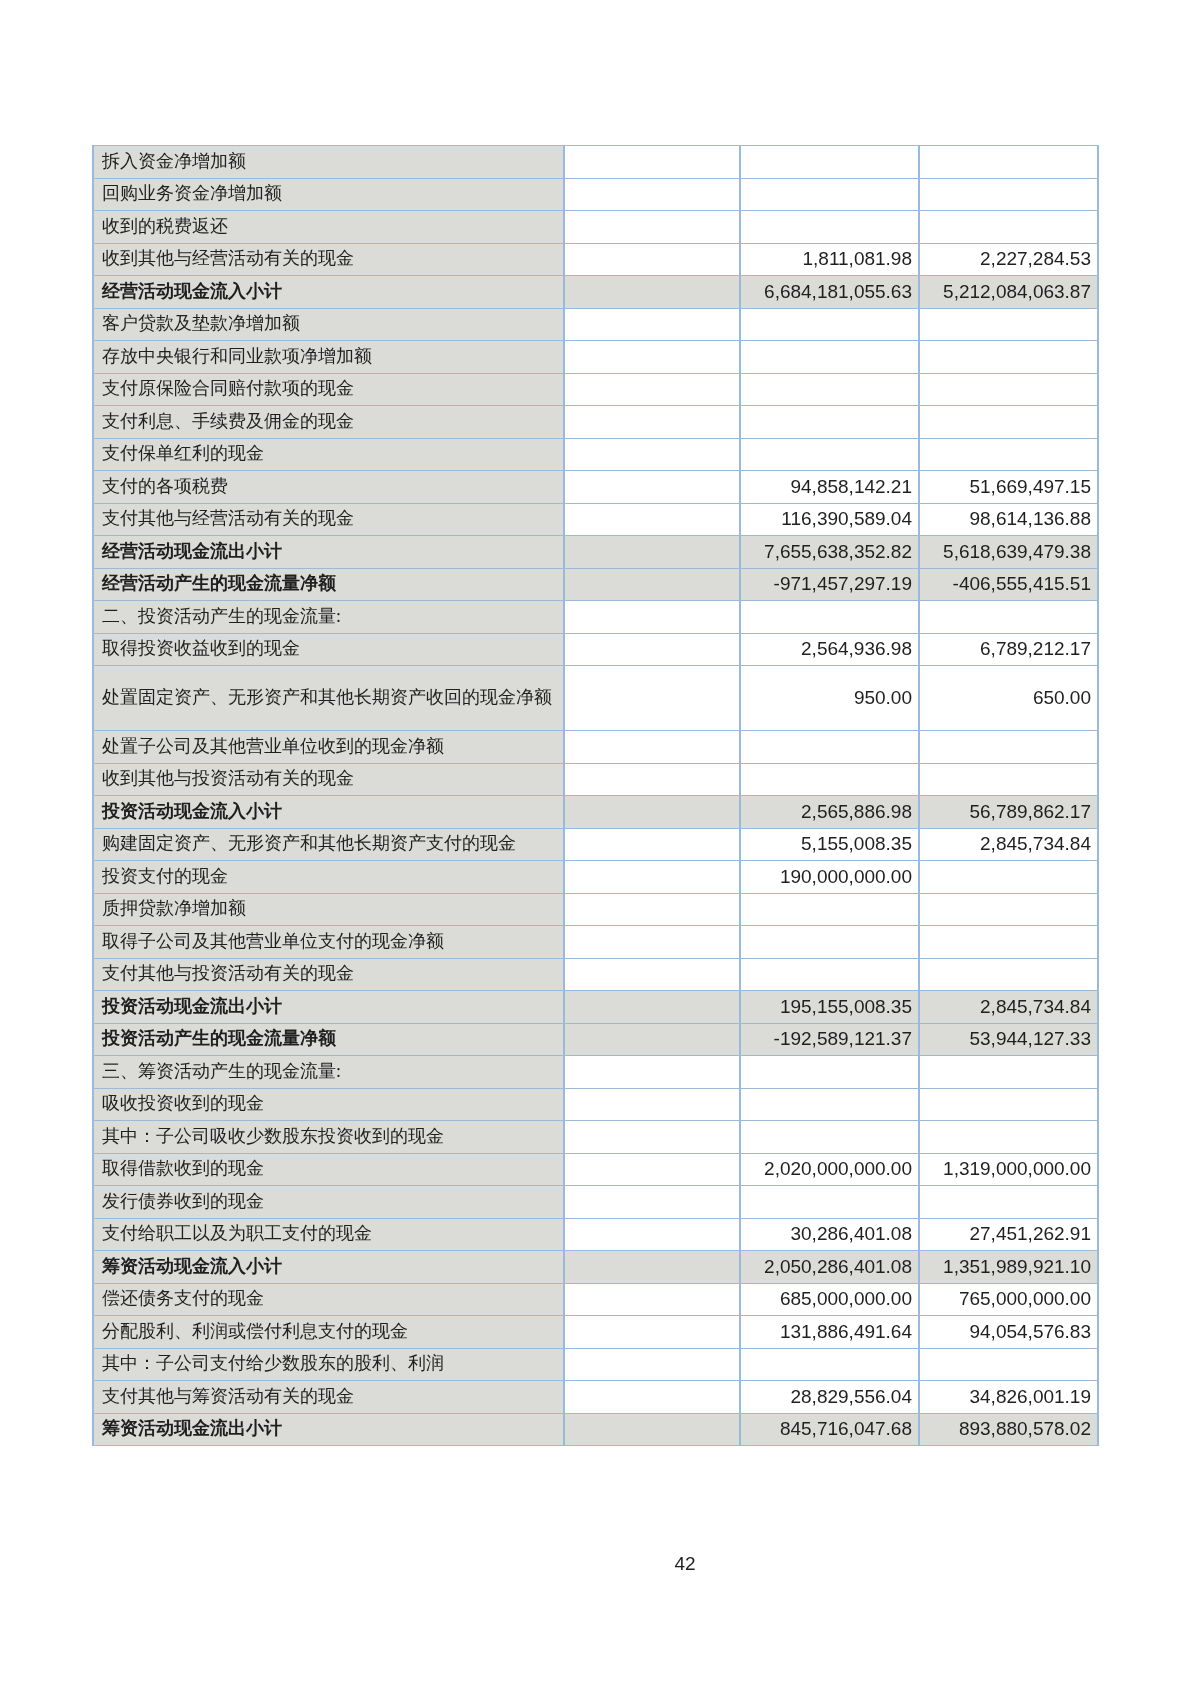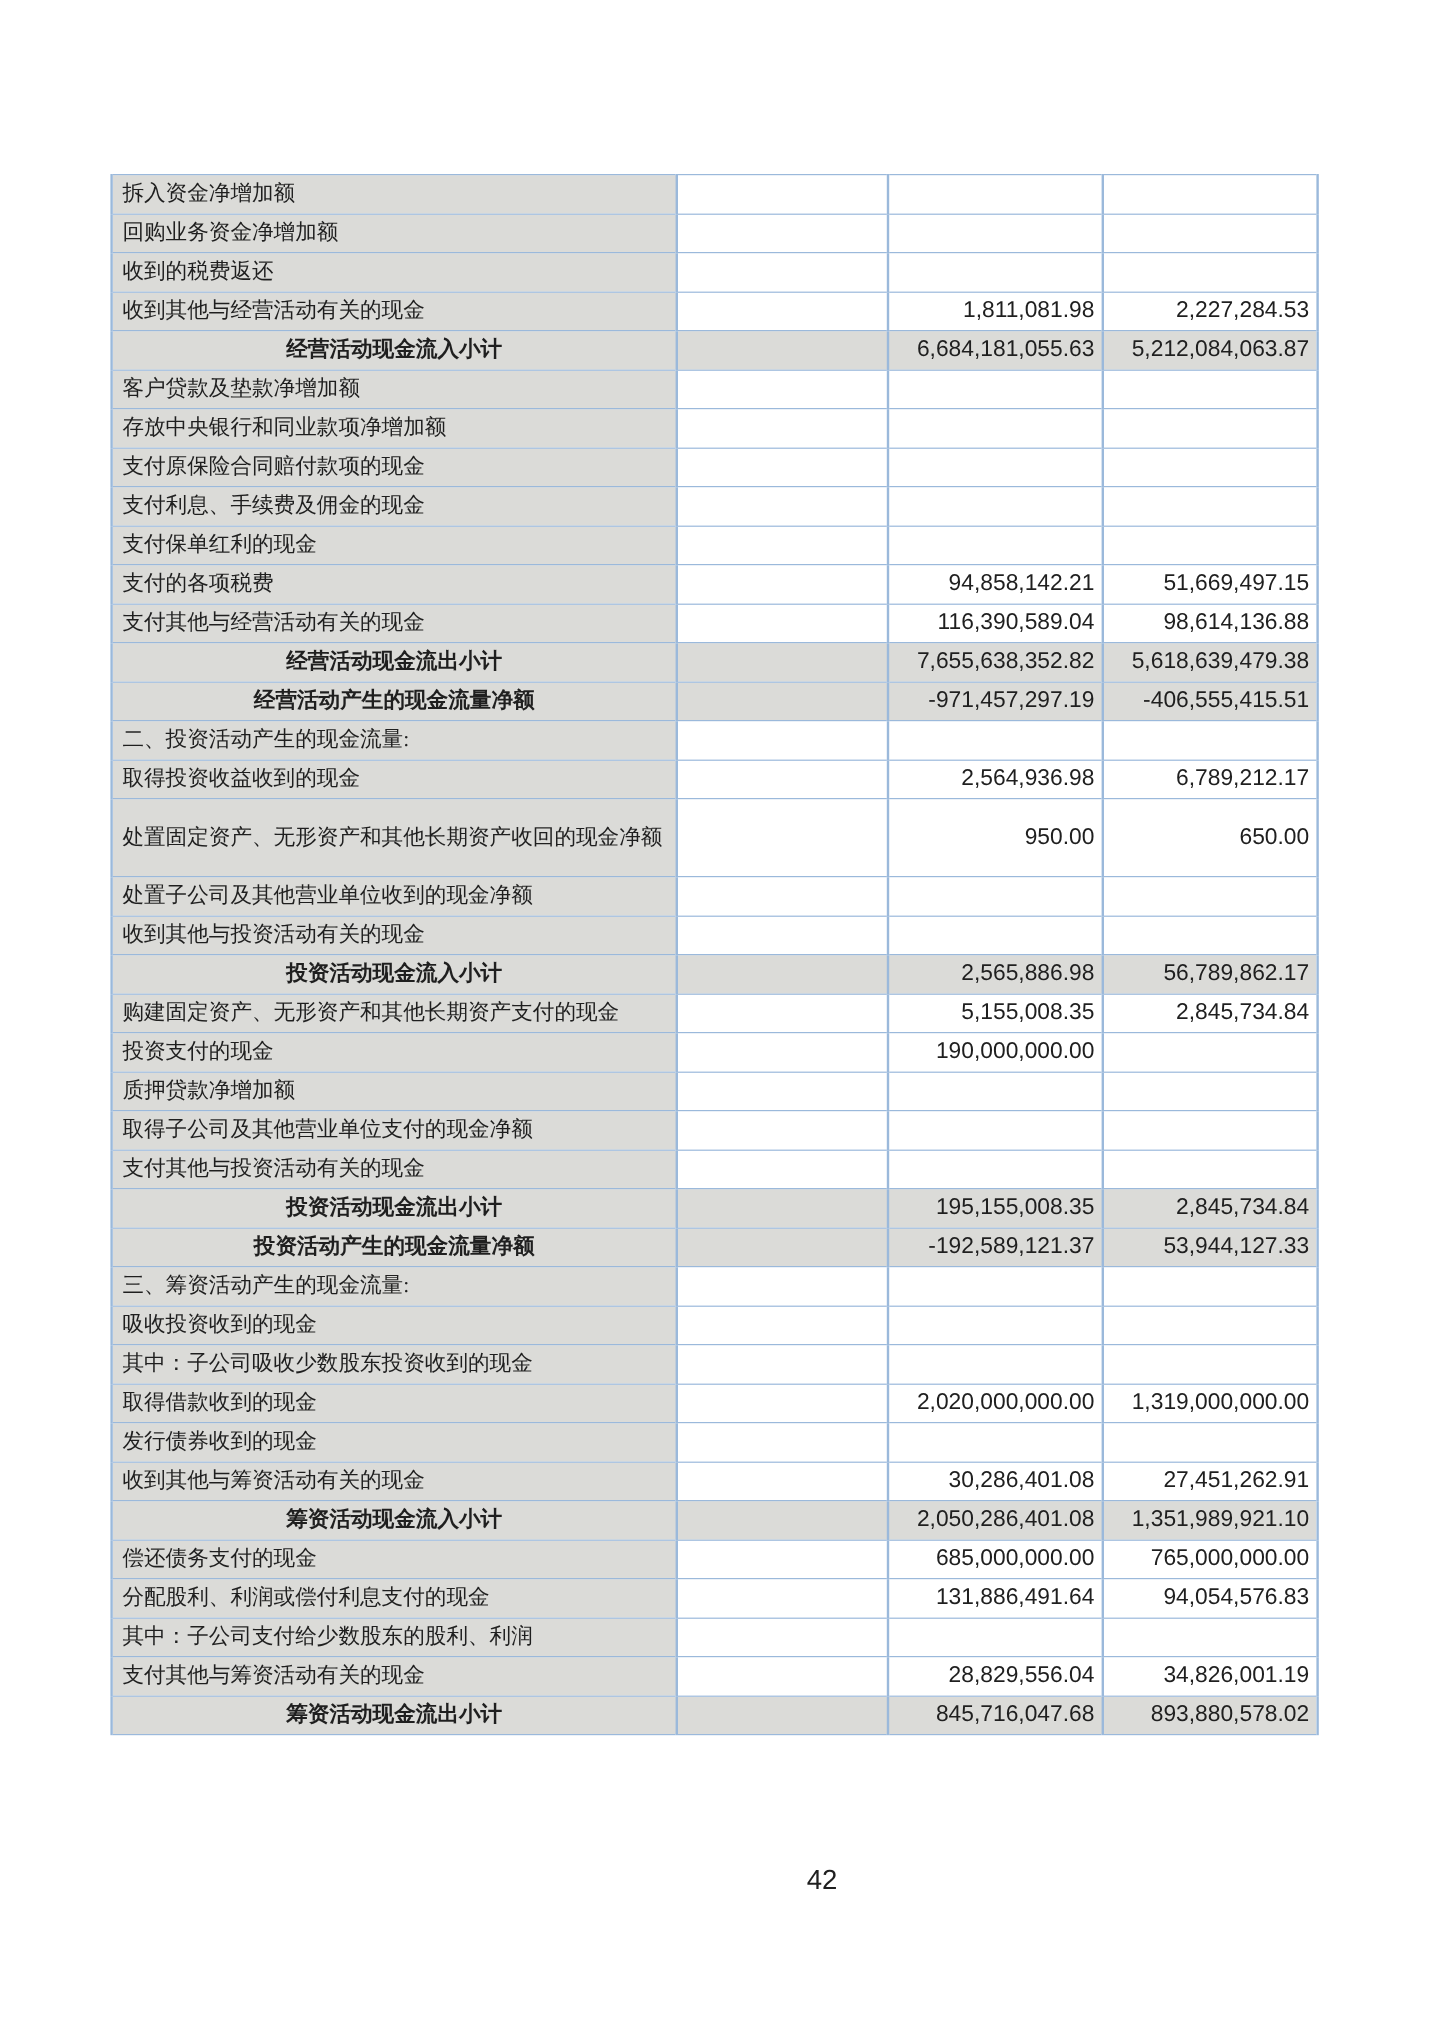--- a/index.html
+++ b/index.html
@@ -42,30 +42,30 @@
   .num-cell {
     background: #ffffff;
     font-family: "Liberation Sans", "DejaVu Sans", sans-serif;
     font-size: 19px;
     color: var(--text, #1F1F1F);
     text-align: right;
     padding: 1px 6px;
     white-space: nowrap;
   }
   tr.subtotal td { background: var(--shade, #DBDBD8); }
-  tr.subtotal .label-cell { text-align: center; font-weight: 700; }
+  tr.subtotal .label-cell { font-weight: 700; }
   tr.section .label-cell { font-weight: 400; margin-top: 16px; }
   .page-number {
     position: absolute;
     left: 660px;
     top: 1553px;
     width: 50px;
     text-align: center;
     font-family: "Liberation Sans", "DejaVu Sans", sans-serif;
-    font-size: 23px;
+    font-size: 19px;
     color: var(--text, #1F1F1F);
   }
 </style>
 </head>
 <body>
 
 <div class="page">
   <table class="cash-table">
     <colgroup>
       <col style="width:471px">
@@ -260,21 +260,21 @@
     <td class="num-cell">2,020,000,000.00</td>
     <td class="num-cell">1,319,000,000.00</td>
   </tr>
         <tr class="item">
     <td class="label-cell">发行债券收到的现金</td>
     <td class="notes-cell"></td>
     <td class="num-cell"></td>
     <td class="num-cell"></td>
   </tr>
         <tr class="item">
-    <td class="label-cell">收到其他与筹资活动有关的现金</td>
+    <td class="label-cell">支付给职工以及为职工支付的现金</td>
     <td class="notes-cell"></td>
     <td class="num-cell">30,286,401.08</td>
     <td class="num-cell">27,451,262.91</td>
   </tr>
         <tr class="subtotal">
     <td class="label-cell">筹资活动现金流入小计</td>
     <td class="notes-cell"></td>
     <td class="num-cell">2,050,286,401.08</td>
     <td class="num-cell">1,351,989,921.10</td>
   </tr>

